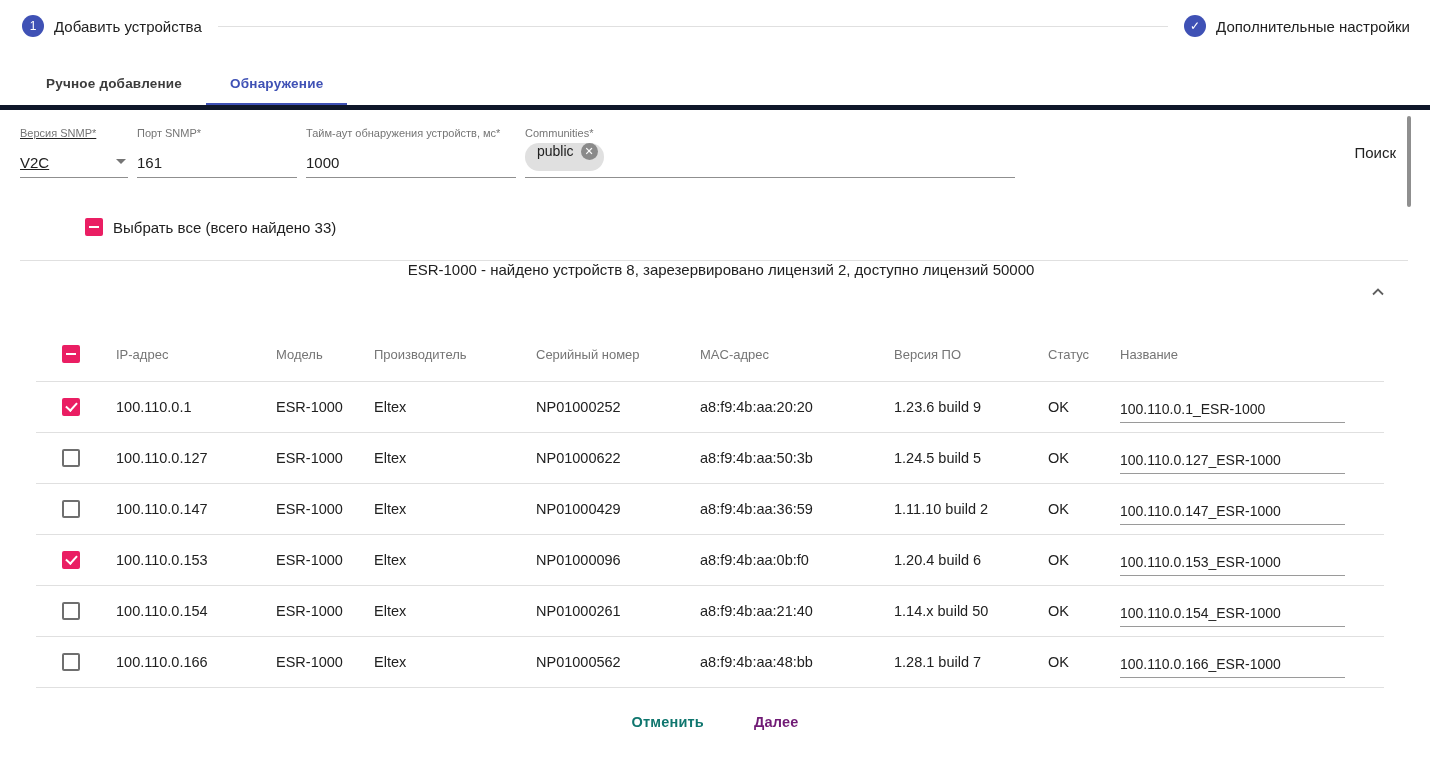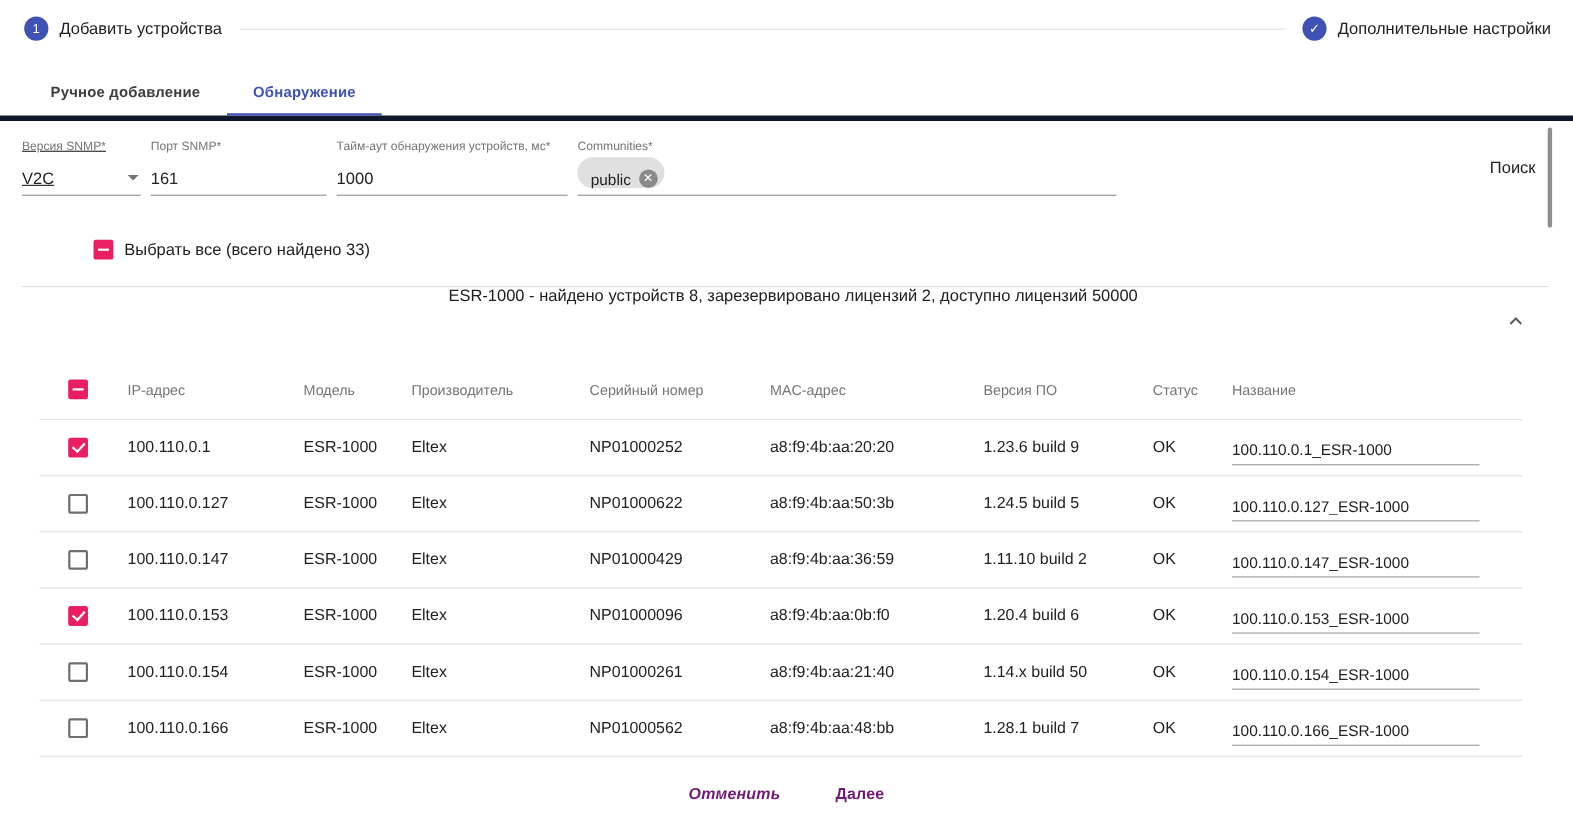--- a/index.html
+++ b/index.html
@@ -41,22 +41,22 @@
   .f-version { width:108px;text-decoration:underline; }
   .f-port { width:160px; }
   .f-timeout { width:210px; }
   .f-communities { width:490px; }
   .select-value { display:flex; align-items:center; justify-content:space-between; }
   .caret-down {
     width:0; height:0; border-left:5px solid transparent; border-right:5px solid transparent;
     border-top:5px solid #757575; margin-right:2px; margin-bottom:2px;
   }
   .chip {
-    display:inline-flex; align-items:flex-end; height:28px; background:#e0e0e0;
-    border-radius:14px; padding:12px 6px 0 12px; font-size:14px; color:#212121; width:fit-content;
+    display:inline-flex; align-items:flex-start; height:28px; background:#e0e0e0;
+    border-radius:14px; padding:0 6px 0 12px; font-size:14px; color:#212121; width:fit-content;
   }
   .chip-x {
     width:17px; height:17px; border-radius:50%; background:#8a8a8a; color:#fff;
     font-size:11px; display:flex; align-items:center; justify-content:center;
     margin-left:7px; cursor:pointer; line-height:1;
   }
   .search-btn {
     margin-left:auto; align-self:center; font-size:15px; color:#212121;
     background:none; border:none; padding:8px 10px; cursor:pointer;
     font-family:"Liberation Sans", sans-serif; white-space:nowrap;
@@ -111,21 +111,21 @@
     font-size:14px; color:#212121; padding:0 0 5px 0; outline:none; margin-top:10px;
     font-family:"Liberation Sans", sans-serif;
   }
 
   
   .footer { display:flex; justify-content:center; align-items:center; margin-top:18px; gap:38px; }
   .btn-cancel, .btn-next {
     background:none; border:none; cursor:pointer; font-size:14.5px; font-weight:bold;
     letter-spacing:.2px; padding:8px 6px; font-family:"Liberation Sans", sans-serif;
   }
-  .btn-cancel { color:#701a75;font-style:italic; }
+  .btn-cancel { color:#0f766e; }
   .btn-next { color:#701a75; }
 </style>
 </head>
 <body>
 
 <div class="stepper">
   <div class="step">
     <div class="step-circle">1</div>
     <div class="step-label">Добавить устройства</div>
   </div>

